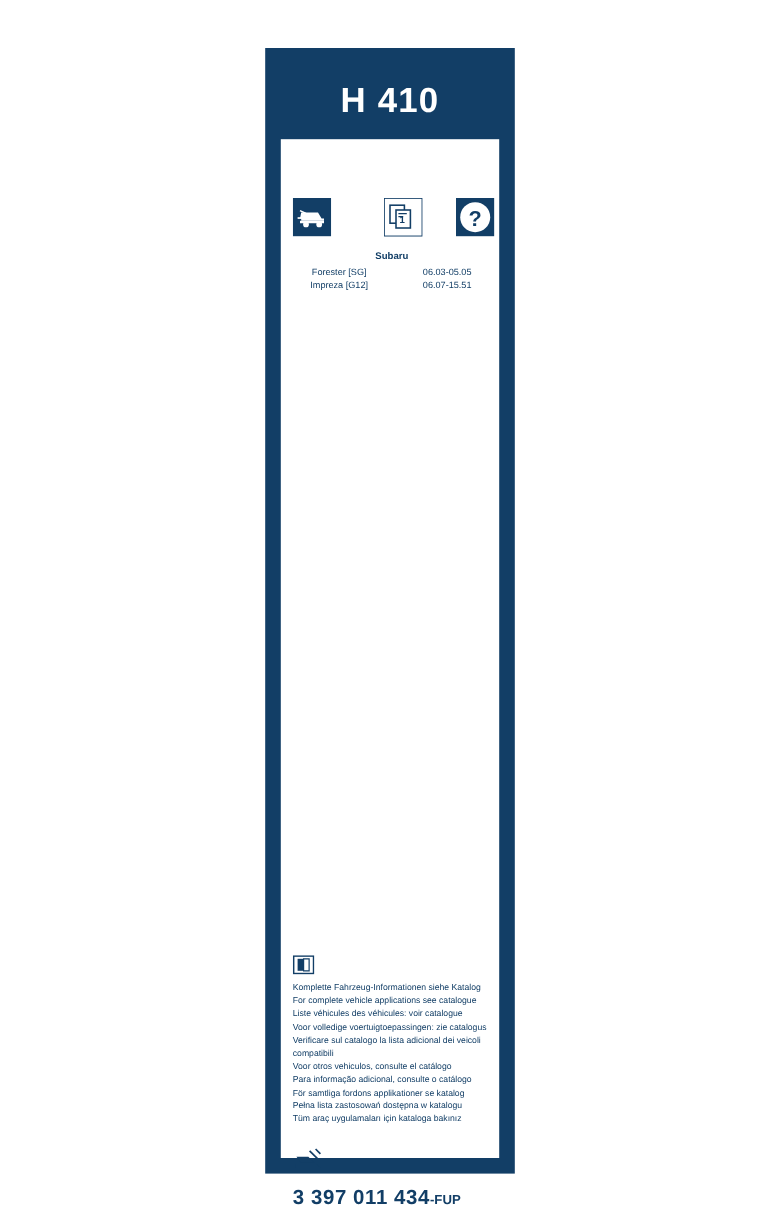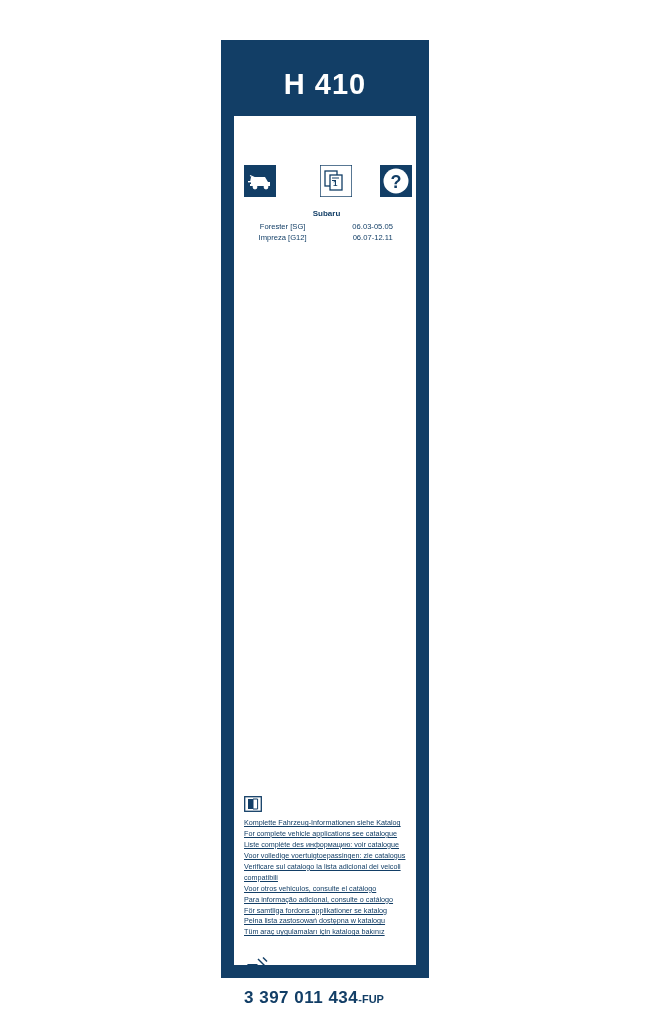--- a/index.html
+++ b/index.html
@@ -102,21 +102,21 @@
   }
   .info-list {
     position: absolute;
     left: 10px;
     top: 702px;
     width: 168px;
     color: #123e66;
     font-size: 7.2px;
     line-height: 1.52;
   }
-  .info-list div { white-space: normal; text-decoration: underline; }
+  .info-list div { white-space: normal; }
 
   
   .wiper-icon {
     position: absolute;
     left: 10px;
     top: 840px;
     width: 26px;
     height: 20px;
   }
 
@@ -194,36 +194,36 @@
       <div class="veh-block">
         <div class="veh-brand">Subaru</div>
 
         <div class="veh-row">
           <div class="veh-name">Forester [SG]</div>
           <div class="veh-date">06.03-05.05</div>
         </div>
 
         <div class="veh-row">
           <div class="veh-name">Impreza [G12]</div>
-          <div class="veh-date">06.07-12.11</div>
+          <div class="veh-date">06.07-15.51</div>
         </div>
       </div>
 
       <div class="info-icon">
         <svg class="icon-svg" width="18" height="16" viewBox="0 0 18 16">
           <rect x="0.7" y="0.7" width="16.6" height="14.6" fill="#ffffff" stroke="#123e66" stroke-width="1.3"></rect>
           <rect x="4" y="3" width="5" height="10" fill="#123e66"></rect>
           <path d="M9 3 h4.6 v10 h-4.6 z" fill="#ffffff" stroke="#123e66" stroke-width="1"></path>
         </svg>
       </div>
 
       <div class="info-list">
         <div>Komplette Fahrzeug-Informationen siehe Katalog</div>
         <div>For complete vehicle applications see catalogue</div>
-        <div>Liste complète des информацию: voir catalogue</div>
+        <div>Liste véhicules des véhicules: voir catalogue</div>
         <div>Voor volledige voertuigtoepassingen: zie catalogus</div>
         <div>Verificare sul catalogo la lista adicional dei veicoli compatibili</div>
         <div>Voor otros vehiculos, consulte el catálogo</div>
         <div>Para informação adicional, consulte o catálogo</div>
         <div>För samtliga fordons applikationer se katalog</div>
         <div>Pełna lista zastosowań dostępna w katalogu</div>
         <div>Tüm araç uygulamaları için kataloga bakınız</div>
       </div>
 
       <div class="wiper-icon">

